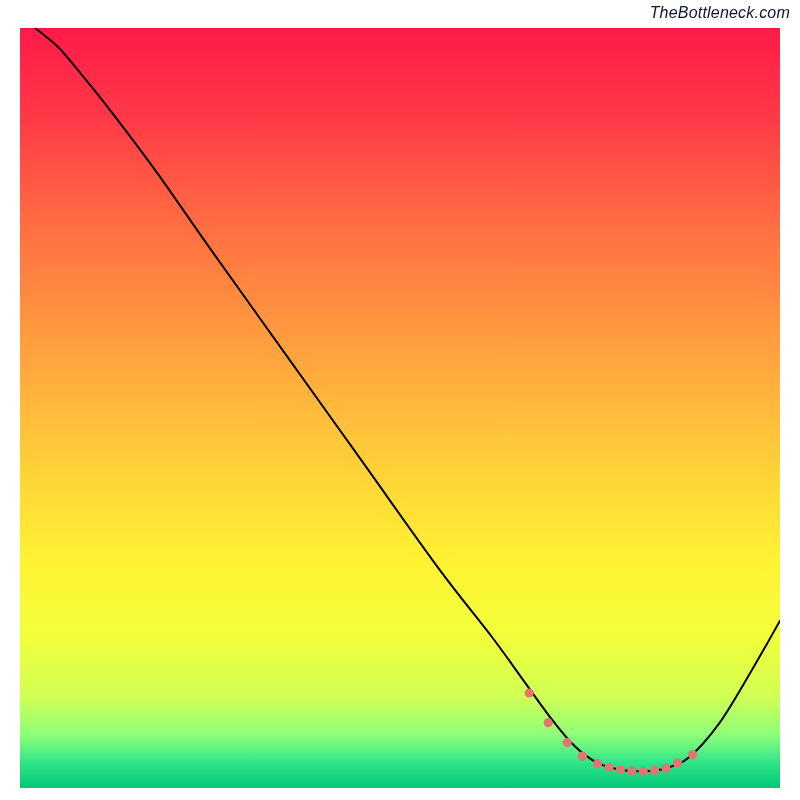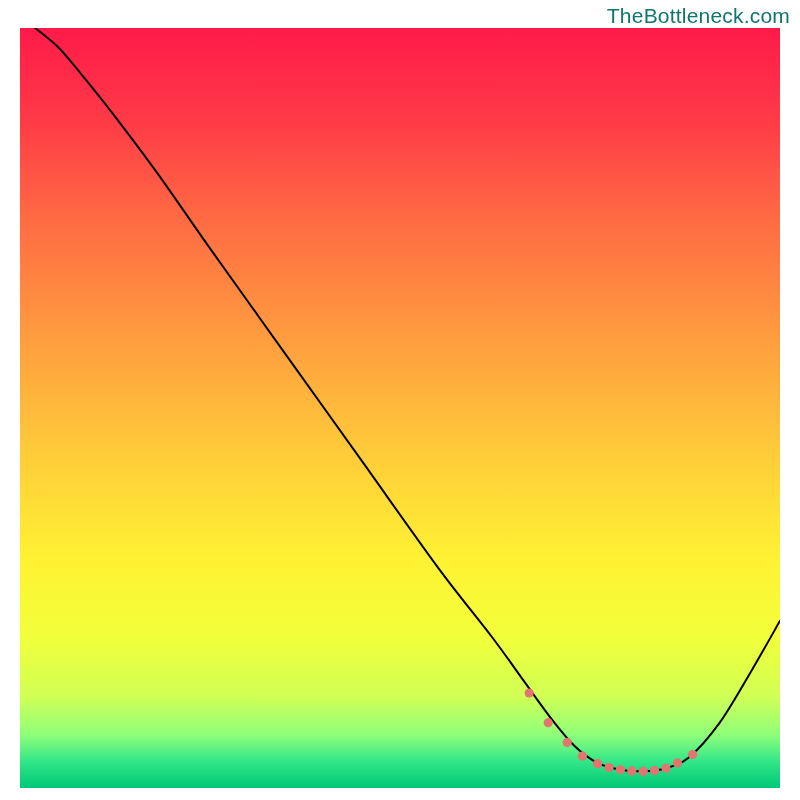--- a/index.html
+++ b/index.html
@@ -12,25 +12,26 @@
   }
   .wrap {
     position: relative;
     width: 800px;
     height: 800px;
   }
   .watermark {
     position: absolute;
     top: 4px;
     right: 10px;
-    font-size: 21px;
+    font-size: 16px;
     font-weight: 500;
-    color: #0f766e;
+    color: #0f172a;
     letter-spacing: 0.2px;
     z-index: 5;
+    font-style: italic;
   }
   .plot {
     position: absolute;
     left: 20px;
     top: 28px;
     width: 760px;
     height: 760px;
   }
   svg {
     display: block;

